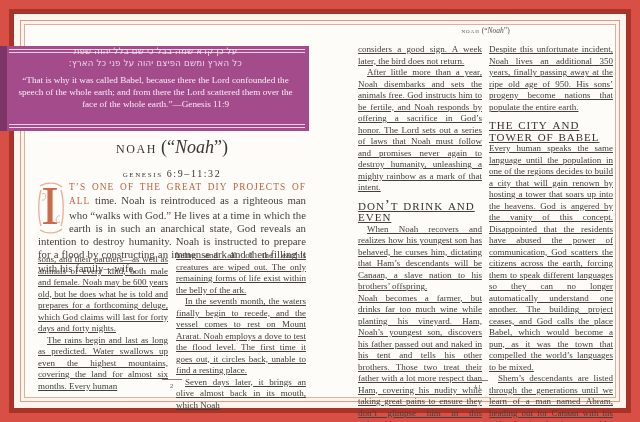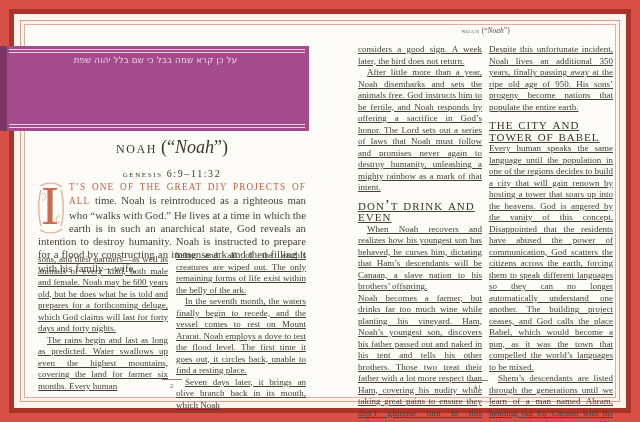--- a/index.html
+++ b/index.html
@@ -11,21 +11,21 @@
   .frame-b { position:absolute; inset:9px; border:5px solid #a93329; z-index:1; }
   .frame-c { position:absolute; inset:14px; border:6px solid #fbf5ee; z-index:1; }
   .frame-d { position:absolute; inset:20px; border:1px solid #d89c8c; z-index:1; }
   .frame-e { position:absolute; inset:21px; border:3px solid #fbf5ee; z-index:1; }
   .frame-f { position:absolute; inset:24px; border:1px solid #e2ae9e; background:#fdfcf9; z-index:1; }
 
   .spread { position:absolute; inset:0; z-index:2; }
 
   
   .callout { position:absolute; left:0; top:46px; width:309px; height:85px;
-             background:#a34b8b; color:#f3e6ef; text-align:center; padding:9px 14px 6px 16px;
+             background:#a34b8b; color:#f3e6ef; text-align:center; padding:0 14px 6px 16px;
              box-shadow:inset 7px 0 0 #7d3568; }
   .callout .rule { position:absolute; left:9px; right:4px; height:4px;
                    border-top:1px solid rgba(255,255,255,.75); border-bottom:1px solid rgba(255,255,255,.75); }
   .callout .rule.top { top:3px; } .callout .rule.bottom { bottom:3px; }
   .hebrew { direction:rtl; font-family:"DejaVu Sans",sans-serif; font-size:8.6px; line-height:11.5px;
             color:#ecd9e6; letter-spacing:.2px; }
   .callout-quote { margin-top:5px; font-size:9.2px; line-height:12px; color:#f6ecf3; }
 
   
   .title-block { position:absolute; left:38px; top:137px; width:268px; text-align:center; color:#3a362f; }
@@ -69,46 +69,48 @@
 <div class="frame-c"></div>
 <div class="frame-d"></div>
 <div class="frame-e"></div>
 <div class="frame-f"></div>
 
 <div class="spread">
 
   <div class="callout">
     <div class="rule top"></div>
     <div class="hebrew">על כן קרא שמה בבל כי שם בלל יהוה שפת</div>
+    <div class="hebrew">כל הארץ ומשם הפיצם יהוה על פני כל הארץ:</div>
+    <div class="callout-quote"><span>“That is why it was called Babel, because there the Lord confounded the speech of the whole earth; and from there the Lord scattered them over the face of the whole earth.”</span><span>—Genesis 11:9</span></div>
     <div class="rule bottom"></div>
   </div>
 
   <div class="title-block">
     <div><span class="title-main">noah</span> <span class="title-paren"><span>(“</span><i>Noah</i><span>”)</span></span></div>
     <div class="subtitle">genesis 6:9–11:32</div>
   </div>
 
   <div class="intro">
     <span class="dropcap-box">
       <svg viewBox="0 0 26 52">
         <path d="M2 4 C8 0 18 0 24 5 M2 48 C8 52 18 52 24 47 M3 8 C0 18 0 34 3 44 M23 8 C26 18 26 34 23 44" fill="none" stroke="#e7b29c" stroke-width="1.4"></path>
         <path d="M4 12 C10 9 8 20 4 18 M22 40 C16 43 18 32 22 34" fill="none" stroke="#e7b29c" stroke-width="1"></path>
       </svg>
       <span class="dropcap">I</span>
     </span><span class="lead-in">t’s one of the great diy projects of all</span><span> time. Noah is reintroduced as a righteous man who “walks with God.” He lives at a time in which the earth is in such an anarchical state, God reveals an intention to destroy humanity. Noah is instructed to prepare for a flood by constructing an immense ark and then filling it with his family—wife,</span>
   </div>
 
   <div class="col lcol1">
       <p class="para">sons, and their partners—as well as animals of every kind, both male and female. Noah may be 600 years old, but he does what he is told and prepares for a forthcoming deluge, which God claims will last for forty days and forty nights.</p>
-      <p class="para indent">The rains begin and last as long as predicted. Water swallows up even the highest mountains, covering the land for farmer six months. Every human</p>
+      <p class="para indent">The rains begin and last as long as predicted. Water swallows up even the highest mountains, covering the land for almost six months. Every human</p>
     </div>
   <div class="col lcol2">
       <p class="para">being and all of the earth’s creatures are wiped out. The only remaining forms of life exist within the belly of the ark.</p>
       <p class="para indent">In the seventh month, the waters finally begin to recede, and the vessel comes to rest on Mount Ararat. Noah employs a dove to test the flood level. The first time it goes out, it circles back, unable to find a resting place.</p>
-      <p class="para indent">Seven days later, it brings an olive branch back in its mouth, which Noah</p>
+      <p class="para indent">Seven days later, it brings an olive almost back in its mouth, which Noah</p>
     </div>
 
   <div class="folio folio-left">
     <div class="folio-rule"></div>
     <span>2</span>
   </div>
 
   <div class="running-head"><span class="rh-main">noah</span> <span><span>(“</span><i>Noah</i><span>”)</span></span></div>
 
   <div class="col rcol1">

